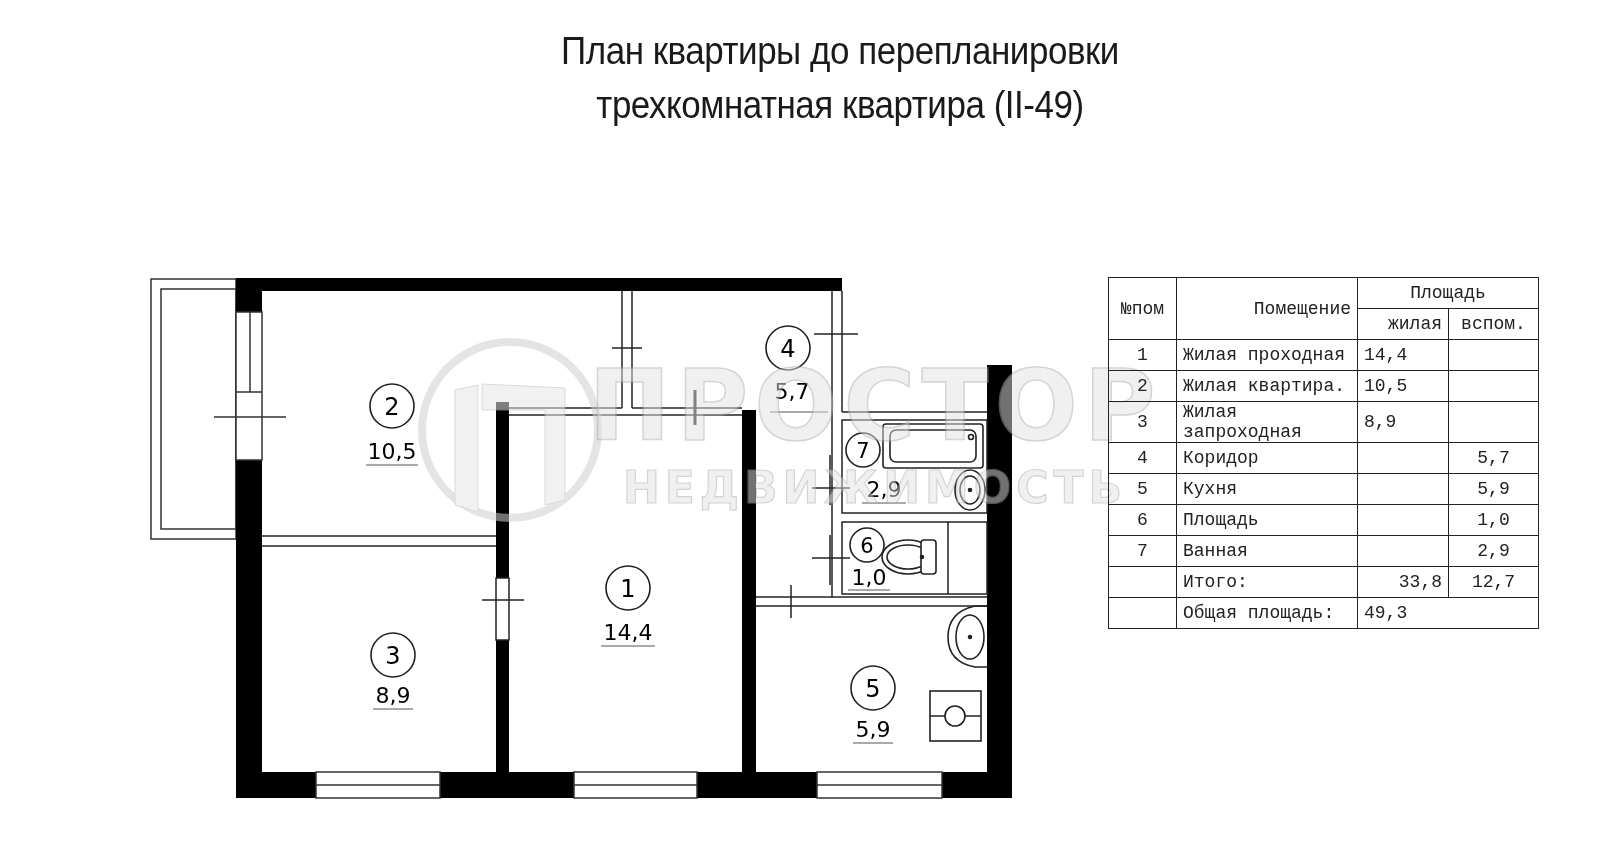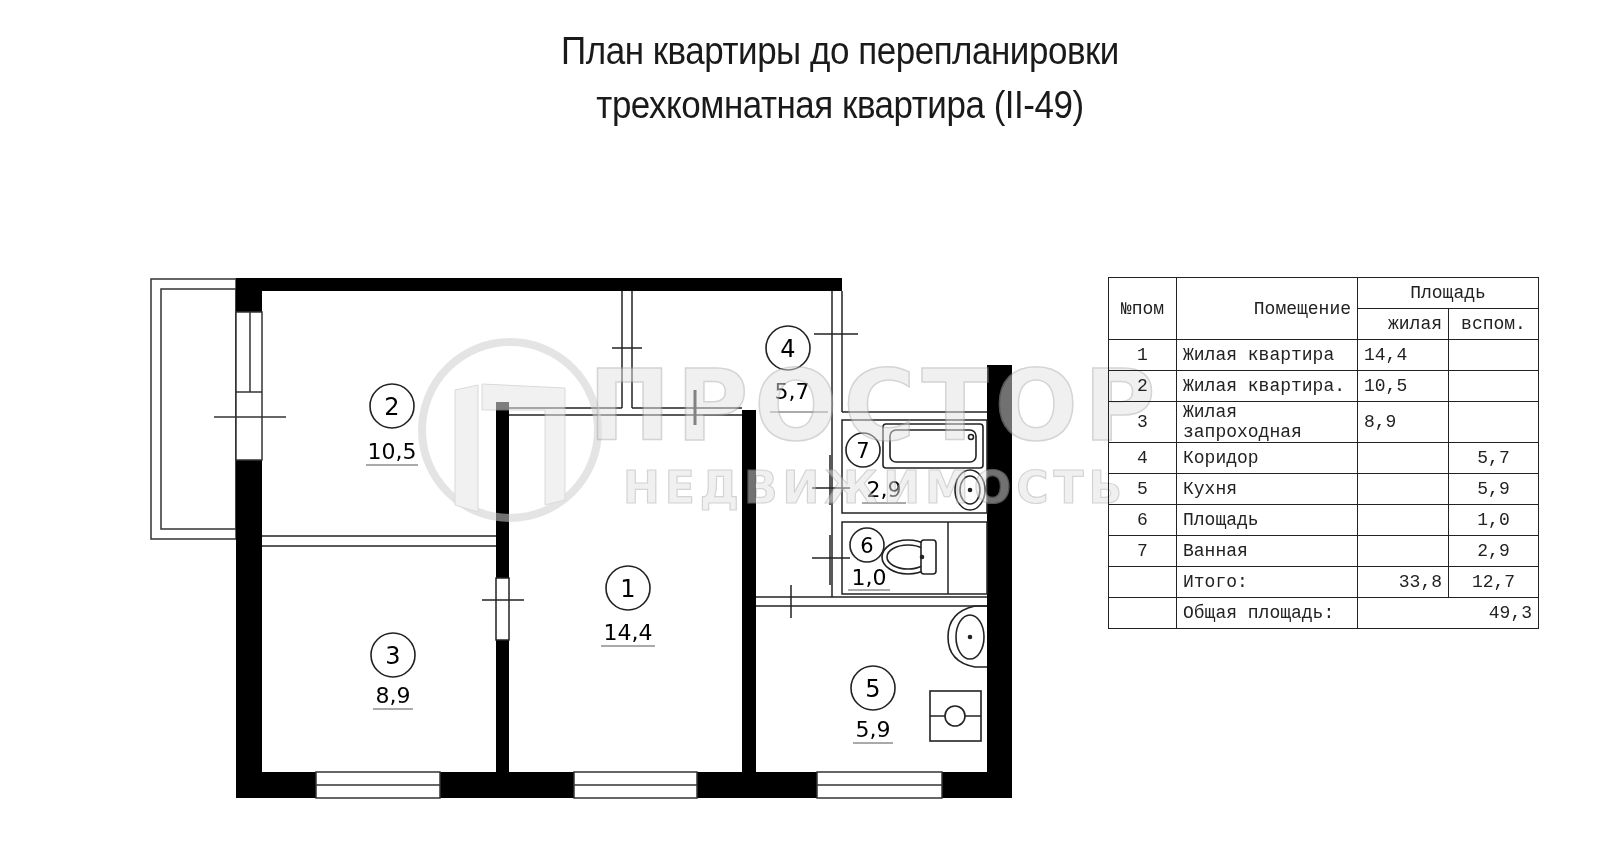--- a/index.html
+++ b/index.html
@@ -193,21 +193,21 @@
     <th class="c-num" rowspan="2">№пом</th>
     <th class="c-name" rowspan="2" style="text-align:right">Помещение</th>
     <th colspan="2">Площадь</th>
   </tr>
   <tr>
     <th class="c-liv" style="text-align:right">жилая</th>
     <th class="c-aux">вспом.</th>
   </tr>
   <tr>
     <td class="c-num">1</td>
-    <td class="c-name">Жилая квартира</td>
+    <td class="c-name">Жилая проходная</td>
     <td class="c-liv">14,4</td>
     <td class="c-aux"></td>
   </tr>
   <tr>
     <td class="c-num">2</td>
     <td class="c-name">Жилая квартира.</td>
     <td class="c-liv">10,5</td>
     <td class="c-aux"></td>
   </tr>
   <tr>
@@ -242,16 +242,16 @@
   </tr>
   <tr>
     <td class="c-num"></td>
     <td class="c-name">Итого:</td>
     <td class="c-liv" style="text-align:right">33,8</td>
     <td class="c-aux">12,7</td>
   </tr>
   <tr>
     <td class="c-num"></td>
     <td class="c-name">Общая площадь:</td>
-    <td colspan="2" style="text-align:right">49,3</td>
+    <td colspan="2" style="text-align:left">49,3</td>
   </tr>
 </tbody>
   </table>
 
 </body></html>

